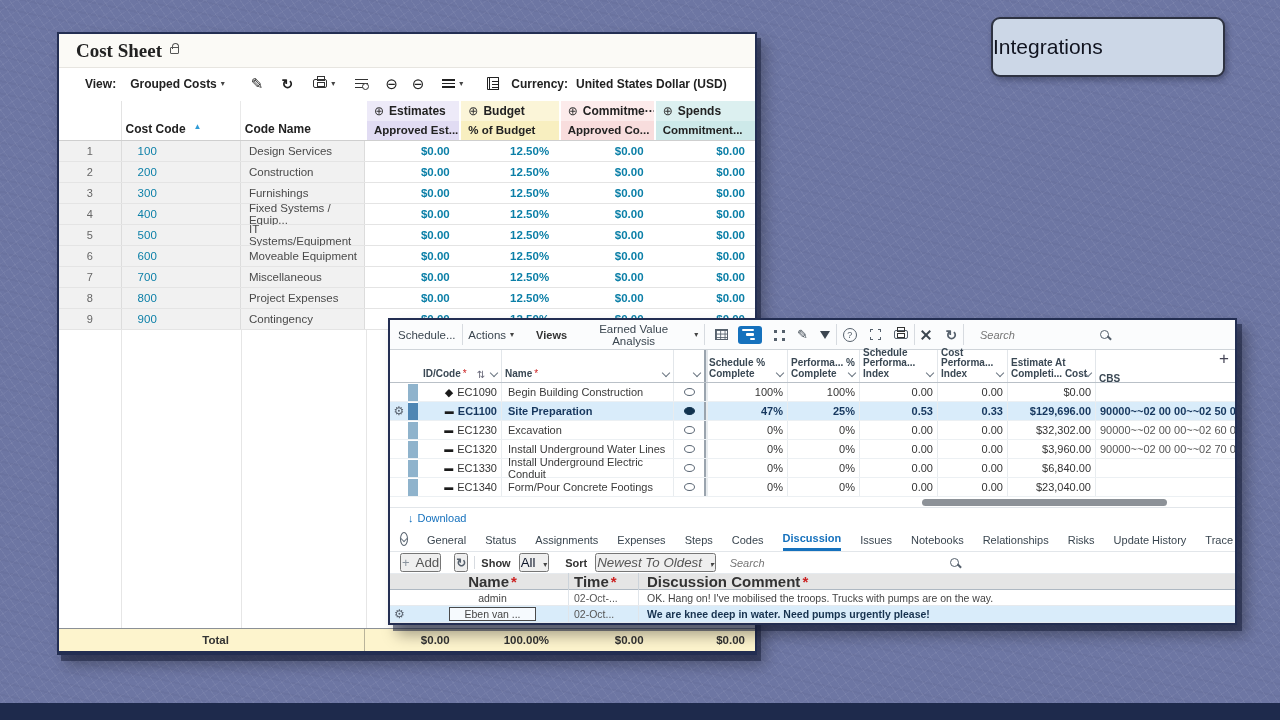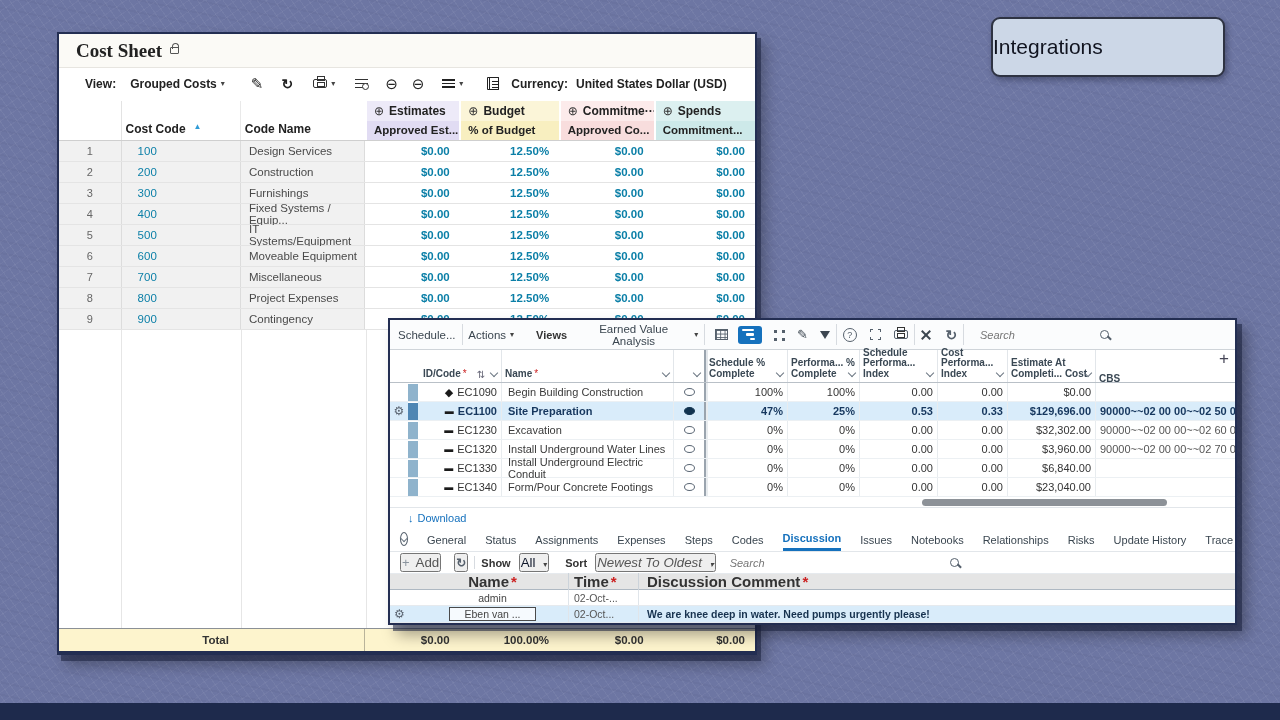--- a/index.html
+++ b/index.html
@@ -715,20 +715,21 @@
     <div style="display:flex;flex-direction:column;">
 
         <div class="drow">
           <span class="d-gear">
             <span class="gear">⚙</span>
           </span>
           <span class="d-name">
             <span>admin</span>
           </span>
           <span class="d-time">02-Oct-...</span>
+          <span class="d-comm">OK. Hang on! I've mobilised the troops. Trucks with pumps are on the way.</span>
         </div>
 
         <div class="drow sel">
           <span class="d-gear">
             <span class="gear">⚙</span>
           </span>
           <span class="d-name">
             <span>Eben van ...</span>
           </span>
           <span class="d-time">02-Oct...</span>

